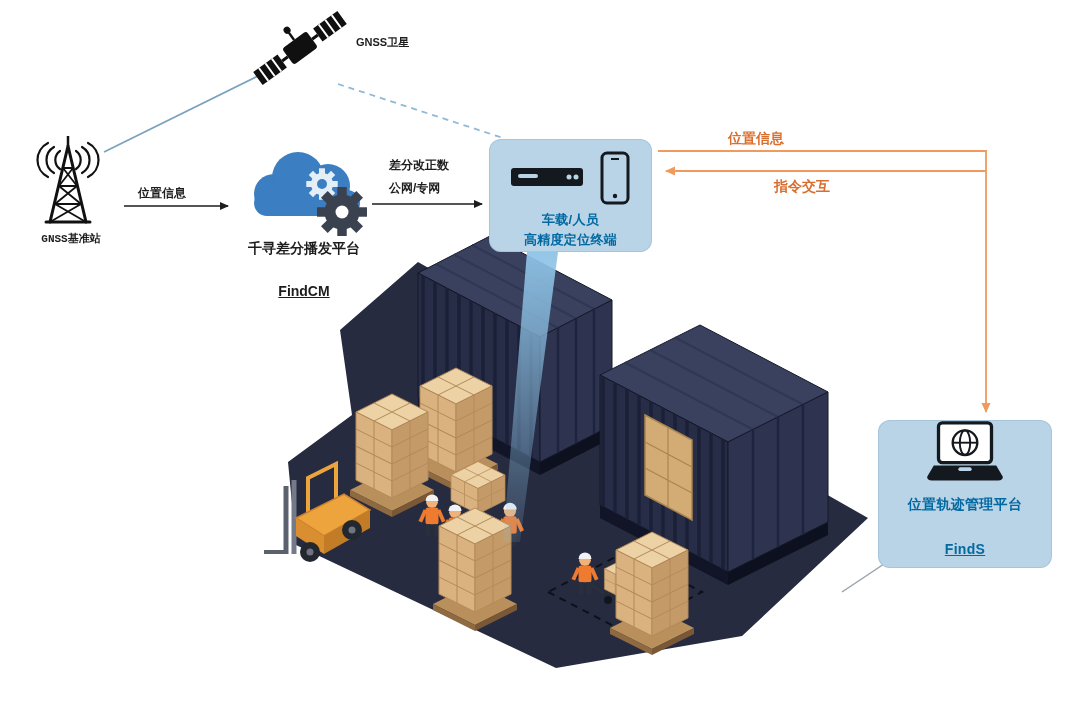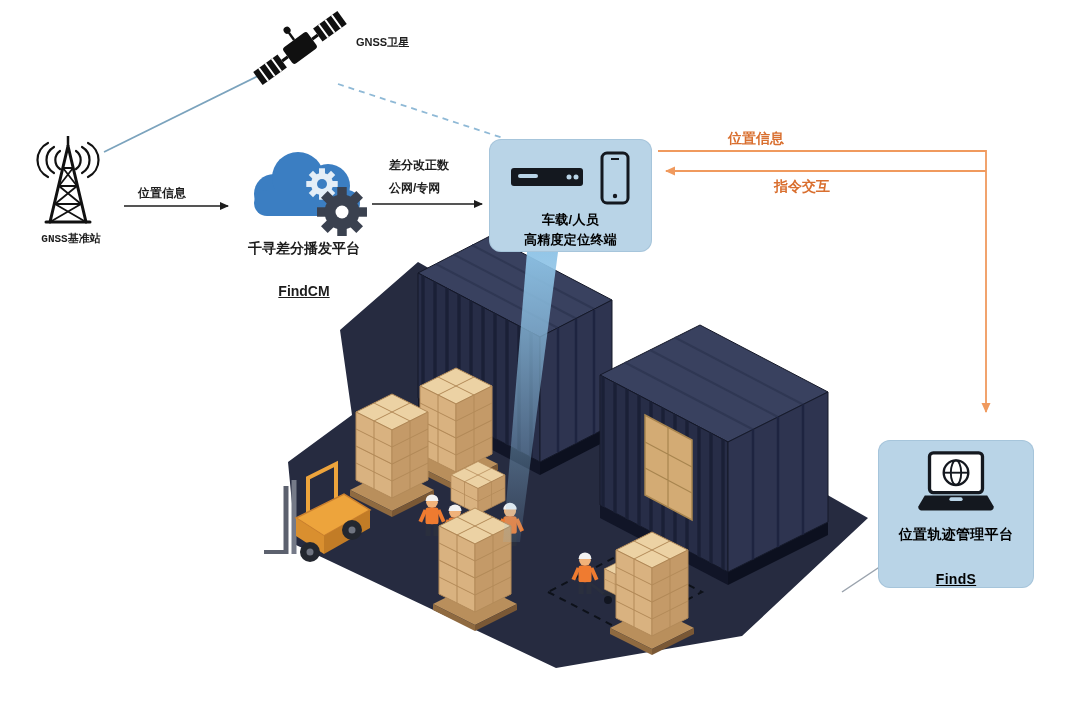--- a/index.html
+++ b/index.html
@@ -10,21 +10,21 @@
   .lbl { position:absolute; font-size:14px; font-weight:700; color:#1d1d1d; white-space:nowrap; line-height:1.25; }
   .lbl.small { font-size:12px; }
   .lbl.big { font-size:11px; }
   .lbl.orange { color:var(--orange-text,#d96f2f); }
   .lbl.center { text-align:center; }
   .underline { text-decoration:underline;margin-top:24px; }
   .panel { position:absolute; background:var(--panel-blue,#b9d4e7); border-radius:12px;
            display:flex; flex-direction:column; align-items:center;
            box-shadow: inset 0 0 0 1px rgba(110,150,185,.25); }
   .panel-icons { display:flex; align-items:center; gap:8px; }
-  .panel-text { font-size:13px; font-weight:700; color:#000000; letter-spacing:.3px; line-height:1.5; text-align:right; }
+  .panel-text { font-size:13px; font-weight:700; color:#0369a1; letter-spacing:.3px; line-height:1.5; text-align:right; }
   .panel-text.lg { font-size:14px; }
 </style>
 </head>
 <body>
 
 <div id="canvas">
 
   <svg id="scene-svg" width="1080" height="701" viewBox="0 0 1080 701">
     <defs>
       <marker id="mBlack" markerWidth="10" markerHeight="9" refX="8" refY="4" orient="auto" markerUnits="userSpaceOnUse">
@@ -245,21 +245,21 @@
           <rect x="5" y="3" width="26" height="50" rx="5" fill="none" stroke="var(--dark-icon,#14181f)" stroke-width="3"></rect>
           <line x1="14" y1="9" x2="22" y2="9" stroke="var(--dark-icon,#14181f)" stroke-width="2"></line>
           <circle cx="18" cy="46" r="2.2" fill="var(--dark-icon,#14181f)"></circle>
         </svg>
       </span>
     </div>
     <div class="panel-text">车载/人员</div>
     <div class="panel-text">高精度定位终端</div>
   </div>
 
-  <div class="panel" style="left:878px; top:440px; width:156px; height:148px; padding-top:10px;">
+  <div class="panel" style="left:878px; top:420px; width:174px; height:148px; ">
     <span>
       <svg width="90" height="70" viewBox="0 0 90 74">
         <rect x="17" y="3" width="56" height="42" rx="4" fill="#ffffff" stroke="var(--dark-icon,#14181f)" stroke-width="3.5"></rect>
         <circle cx="45" cy="24" r="13" fill="none" stroke="var(--dark-icon,#14181f)" stroke-width="2.5"></circle>
         <ellipse cx="45" cy="24" rx="5.5" ry="13" fill="none" stroke="var(--dark-icon,#14181f)" stroke-width="2"></ellipse>
         <line x1="32" y1="24" x2="58" y2="24" stroke="var(--dark-icon,#14181f)" stroke-width="2"></line>
         <path d="M12,48 H78 L85,60 Q85,64 80,64 H10 Q5,64 5,60 Z" fill="var(--dark-icon,#14181f)"></path>
         <rect x="38" y="50" width="14" height="4" rx="2" fill="var(--panel-blue,#b9d4e7)"></rect>
       </svg>
     </span>

